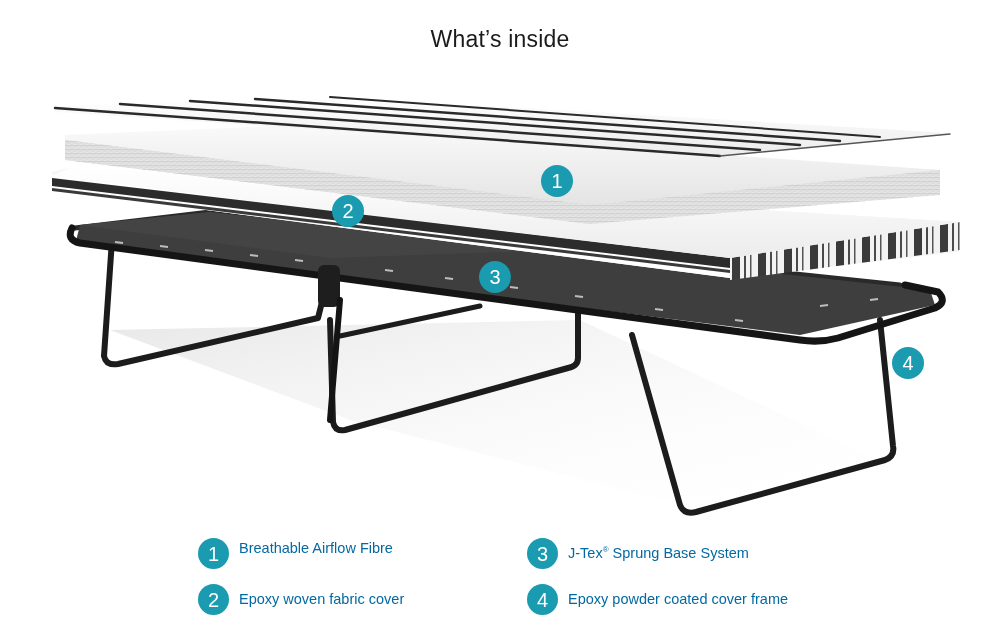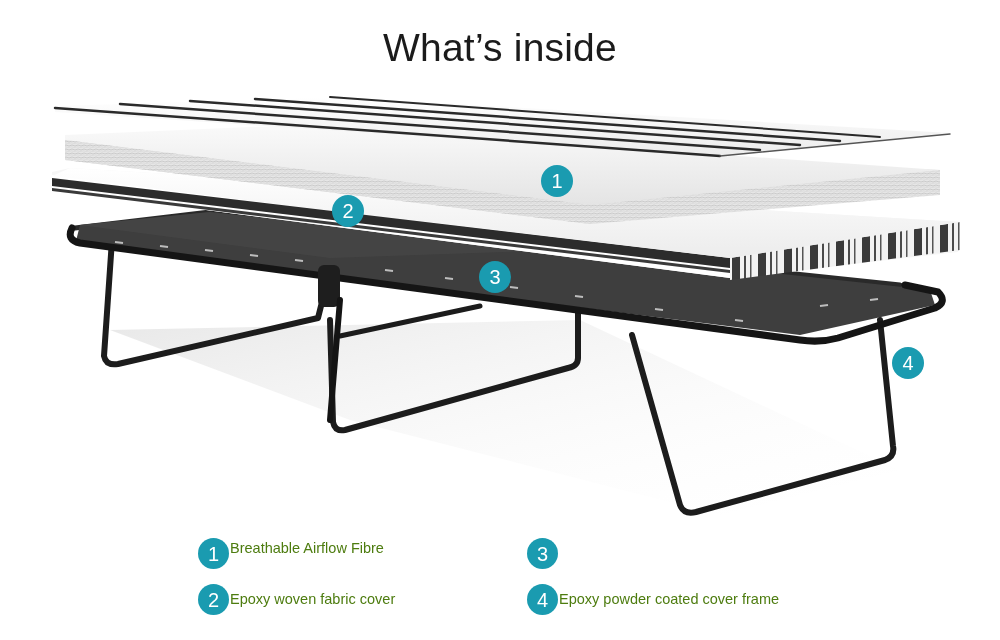--- a/index.html
+++ b/index.html
@@ -1,38 +1,38 @@
 <!DOCTYPE html>
 <html><head>
   <meta charset="utf-8">
   <style>
     * { margin: 0; padding: 0; box-sizing: border-box; }
     html, body { width: 1000px; height: 640px; background: #ffffff; overflow: hidden; }
     body { position: relative; font-family: "Liberation Sans", "DejaVu Sans", sans-serif; color: #1a1a1a; }
 
     .title {
       position: absolute; left: 0; top: 26px; width: 1000px;
-      text-align: center; font-size: 39px; font-weight: 400; color: #1b1b1b;
+      text-align: center; font-size: 23px; font-weight: 400; color: #1b1b1b;
       letter-spacing: 0.2px;
     }
 
     .illustration { position: absolute; left: 0; top: 0; width: 1000px; height: 530px; }
 
     .badge {
       position: absolute; width: 32px; height: 32px; border-radius: 50%;
       background: #1a9bb0; color: #ffffff;
       display: flex; align-items: center; justify-content: center;
       font-size: 20px; font-weight: 400; line-height: 1;
     }
 
     .legend { position: absolute; top: 536px; left: 0; width: 1000px; }
     .legend-item { position: absolute; display: flex; align-items: flex-start; }
     .legend-item .badge { position: static; flex: 0 0 auto; width: 31px; height: 31px; font-size: 20px; }
     .legend-item .text {
-      margin-left: 1px; font-size: 14.5px; line-height: 19px; color: #4d7c0f;
+      margin-left: 10px; font-size: 14.5px; line-height: 19px; color: #0369a1;
       padding-top: 1px;
     }
     .legend-item .text sup { font-size: 8px; vertical-align: super; line-height: 0; }
   </style>
 </head>
 <body>
 
 <div class="title">What’s inside</div>
 
 <svg class="illustration" viewBox="0 0 1000 530" xmlns="http://www.w3.org/2000/svg">
@@ -153,19 +153,20 @@
     </div>
   </div>
 
   <div class="legend-item" style="left:198px; top:48px;">
     <div class="badge">2</div>
     <div class="text" style="padding-top:6px;">Epoxy woven fabric cover</div>
   </div>
 
   <div class="legend-item" style="left:527px; top:2px;">
     <div class="badge">3</div>
+    <div class="text" style="padding-top:6px;"><span>J-Tex</span><sup>®</sup><span> Sprung Base System</span></div>
   </div>
 
   <div class="legend-item" style="left:527px; top:48px;">
     <div class="badge">4</div>
     <div class="text" style="padding-top:6px;">Epoxy powder coated cover frame</div>
   </div>
 </div>
 
 </body></html>

